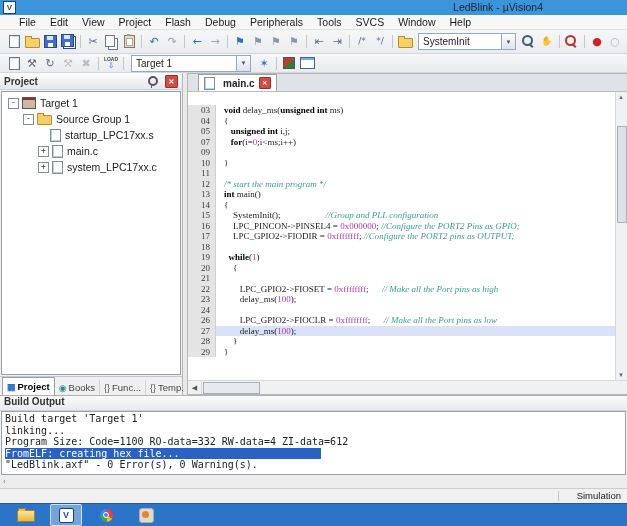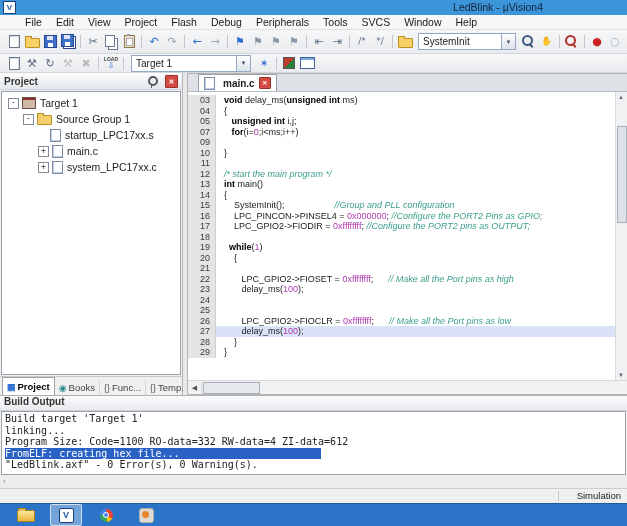--- a/index.html
+++ b/index.html
@@ -5,21 +5,21 @@
   html,body{margin:0;padding:0;background:#dcdcdc}
   #app{position:relative;width:627px;height:526px;display:flex;flex-direction:column;
        font-family:"Liberation Sans",sans-serif;font-size:11px;color:#222;overflow:hidden;
        background:#e9e9e9}
   
   #titlebar{height:15px;background:var(--titlebar);display:flex;align-items:center;position:relative;flex:none}
   .win-icon{width:11px;height:11px;margin-left:3px;background:#fff;border:1px solid #1d3f7a;
             display:flex;align-items:center;justify-content:center;font-size:8px;font-weight:bold;color:#1e4e9c;line-height:1}
   .title{position:absolute;right:84px;top:1px;font-size:10.5px;color:#14233a;white-space:nowrap}
   
-  #menubar{height:14px;background:#f7f7f7;display:flex;align-items:center;padding-left:18px;
+  #menubar{height:14px;background:#f7f7f7;display:flex;align-items:center;padding-left:12px;
            border-bottom:1px solid #e2e2e2;flex:none}
   .menu-item{padding:0 7px;font-size:10.5px;color:#1a1a1a;white-space:nowrap}
   
   .toolbar{background:linear-gradient(#f6f7f8,#e9ebee);display:flex;align-items:center;
            padding-left:5px;border-bottom:1px solid #d4d6da;flex:none}
   #toolbar1{height:23px}
   #toolbar2{height:18px}
   .tbtn{height:17px;min-width:18px;display:flex;align-items:center;justify-content:center;flex:none}
   .tbtn.dis{opacity:.38;filter:grayscale(1)}
   .tsep{width:1px;height:13px;background:#c3c7cd;margin:0 3px;flex:none}
@@ -77,21 +77,21 @@
   .ptab .g{margin-right:2px;font-size:9px}
   #splitter{width:4px;flex:none;background:#e9e9e9}
   
   #editor{flex:1;display:flex;flex-direction:column;min-width:0;border:1px solid #b6b6b6;border-right:none;background:#fff}
   #etabbar{height:17px;background:#dfe2e7;display:flex;align-items:flex-end;padding-left:10px;border-bottom:1px solid #b6bcc6;flex:none}
   .etab{height:16px;background:#fff;border:1px solid #9aa0a8;border-bottom:none;display:flex;align-items:center;
         padding:0 5px;font-size:10px;font-weight:bold;gap:4px}
   .etab-close{width:10px;height:10px;background:#d34b43;border:1px solid #9c2f28;color:#fff;font-size:6px;
               display:flex;align-items:center;justify-content:center;border-radius:1px;line-height:1}
   #ecode{flex:1;display:flex;min-height:0}
-  #lines{flex:1;overflow:hidden;font-family:Liberation Sans, sans-serif;font-size:9px;padding-top:3px;min-width:0}
+  #lines{flex:1;overflow:hidden;font-family:Liberation Serif, serif;font-size:9px;padding-top:13px;min-width:0}
   .crow{display:flex;height:10.5px;line-height:10.5px}
   .cnum{width:22px;flex:none;background:#e4e4e4;color:#3c3c3c;text-align:right;padding-right:5px;border-right:1px solid #cfcfcf}
   .ctext{flex:1;white-space:pre;padding-left:8px;min-width:0;overflow:hidden}
   .crow.hl .ctext{background:var(--hl)}
   .tk-k{font-weight:bold;color:#000}
   .tk-n{color:var(--num)}
   .tk-c{color:var(--com);font-style:italic}
   #evscroll{width:11px;flex:none;background:#f0f1f3;border-left:1px solid #d8d8d8;position:relative}
   .vs-thumb{position:absolute;left:1px;top:34px;width:8px;height:95px;background:#dde1e8;border:1px solid #a9b0ba}
   .vs-arrow{position:absolute;left:0;width:10px;height:10px;font-size:6px;color:#667;display:flex;align-items:center;justify-content:center}
@@ -421,24 +421,20 @@
             </div>
             <div class="crow">
               <span class="cnum">23</span>
               <span class="ctext"><span>       delay_ms(</span><span class="tk-n">100</span><span>);</span></span>
             </div>
             <div class="crow">
               <span class="cnum">24</span>
               <span class="ctext"></span>
             </div>
             <div class="crow">
-              <span class="cnum">25</span>
-              <span class="ctext"></span>
-            </div>
-            <div class="crow">
               <span class="cnum">26</span>
               <span class="ctext"><span>       LPC_GPIO2-&gt;FIOCLR = </span><span class="tk-n">0xffffffff</span><span>;      </span><span class="tk-c">// Make all the Port pins as low</span></span>
             </div>
             <div class="crow hl">
               <span class="cnum">27</span>
               <span class="ctext"><span>       delay_ms(</span><span class="tk-n">100</span><span>);</span></span>
             </div>
             <div class="crow">
               <span class="cnum">28</span>
               <span class="ctext"><span>    }</span></span>

